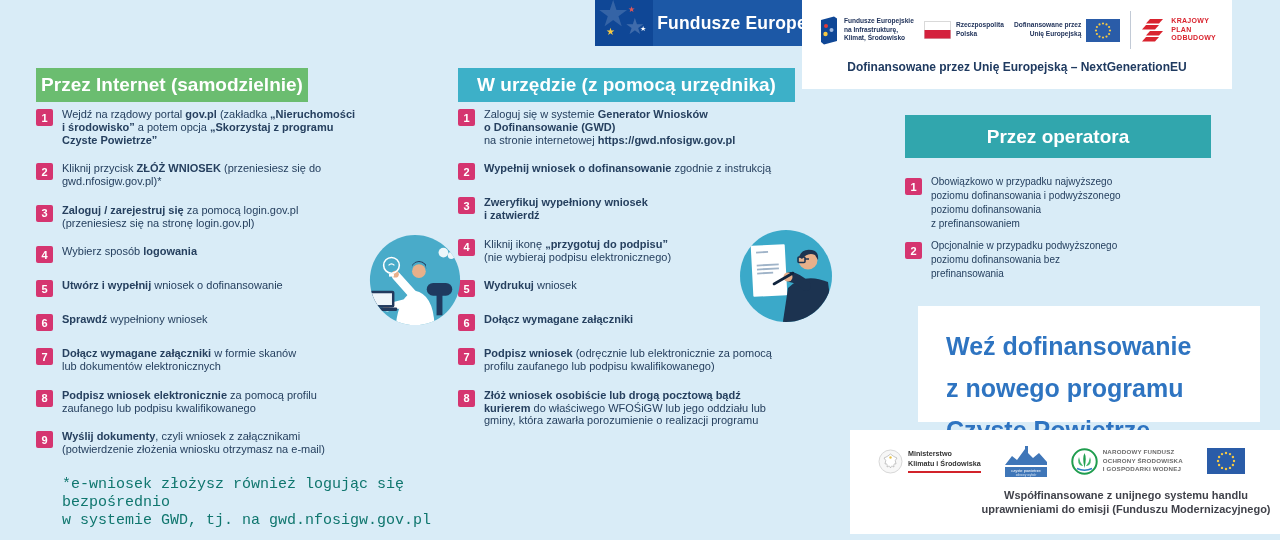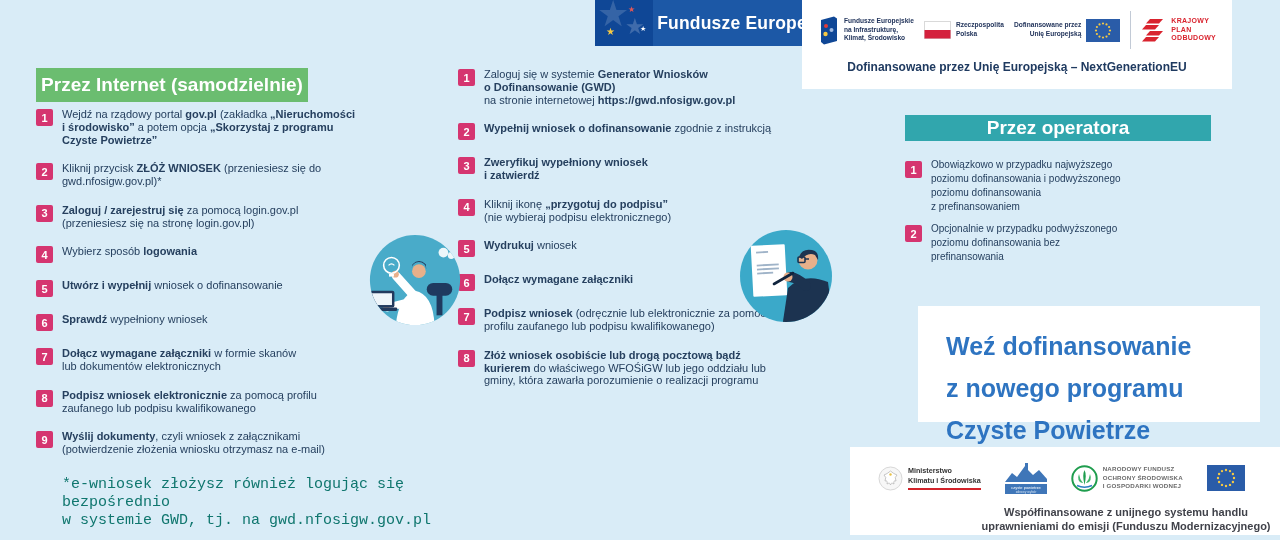--- a/index.html
+++ b/index.html
@@ -39,21 +39,21 @@
   .col3 .col-header{margin-bottom:17px;}
   .col3 .step{margin-bottom:8px;}
   .col3 .step-text{font-size:10px;line-height:1.4;}
   .col3 .badge{margin-top:3px;}
 
   
   .promo{left:918px;top:306px;width:342px;height:116px;}
   .promo-text{padding:19px 0 0 28px;font-size:25px;font-weight:bold;color:#2e74c1;line-height:42px;}
 
   
-  .footer-panel{left:850px;top:447px;width:430px;height:88px;}
+  .footer-panel{left:850px;top:430px;width:430px;height:104px;}
   .footer-logos{display:flex;align-items:center;gap:24px;padding:15px 0 0 28px;}
   .ministry-text{font-size:7.2px;font-weight:bold;color:#333;line-height:1.35;border-bottom:2px solid #d2232a;padding-bottom:3px;}
   .nfo-text{font-size:6.2px;font-weight:bold;color:#6b6b6b;line-height:1.4;letter-spacing:.2px;}
   .footer-text{position:absolute;right:6px;top:58px;width:296px;text-align:center;font-size:11px;font-weight:bold;color:#40424a;line-height:1.3;}
 
   svg{display:block;}
 </style>
 </head>
 <body>
 
@@ -159,20 +159,21 @@
       </div>
       <div class="step">
         <span class="badge">9</span>
         <div class="step-text"><b>Wyślij dokumenty</b>, czyli wniosek z załącznikami<br>(potwierdzenie złożenia wniosku otrzymasz na e-mail)</div>
       </div>
     </div>
   <div class="footnote">*e-wniosek złożysz również logując się bezpośrednio<br>w systemie GWD, tj. na gwd.nfosigw.gov.pl</div>
 </div>
 
 <div class="column" style="left:458px;top:68px;width:395px;">
+  <div class="col-header" style="width: 337px; background: rgb(61, 176, 200);">W urzędzie (z pomocą urzędnika)</div>
   <div>
       <div class="step">
         <span class="badge">1</span>
         <div class="step-text">Zaloguj się w systemie <b>Generator Wniosków</b><br><b>o Dofinansowanie (GWD)</b><br>na stronie internetowej <b>https://gwd.nfosigw.gov.pl</b></div>
       </div>
       <div class="step">
         <span class="badge">2</span>
         <div class="step-text"><b>Wypełnij wniosek o dofinansowanie</b> zgodnie z instrukcją</div>
       </div>
       <div class="step">
@@ -196,21 +197,21 @@
         <div class="step-text"><b>Podpisz wniosek</b> (odręcznie lub elektronicznie za pomocą<br>profilu zaufanego lub podpisu kwalifikowanego)</div>
       </div>
       <div class="step">
         <span class="badge">8</span>
         <div class="step-text"><b>Złóż wniosek osobiście lub drogą pocztową bądź</b><br><b>kurierem</b> do właściwego WFOŚiGW lub jego oddziału lub<br>gminy, która zawarła porozumienie o realizacji programu</div>
       </div>
     </div>
 </div>
 
 <div class="column col3" style="left:905px;top:115px;width:330px;">
-  <div class="col-header" style="width: 306px; height: 26px; background: rgb(49, 166, 173);">Przez operatora</div>
+  <div class="col-header" style="width: 306px; height: 43px; background: rgb(49, 166, 173);">Przez operatora</div>
   <div>
       <div class="step">
         <span class="badge">1</span>
         <div class="step-text">Obowiązkowo w przypadku najwyższego<br>poziomu dofinansowania i podwyższonego<br>poziomu dofinansowania<br>z prefinansowaniem</div>
       </div>
       <div class="step">
         <span class="badge">2</span>
         <div class="step-text">Opcjonalnie w przypadku podwyższonego<br>poziomu dofinansowania bez<br>prefinansowania</div>
       </div>
     </div>

